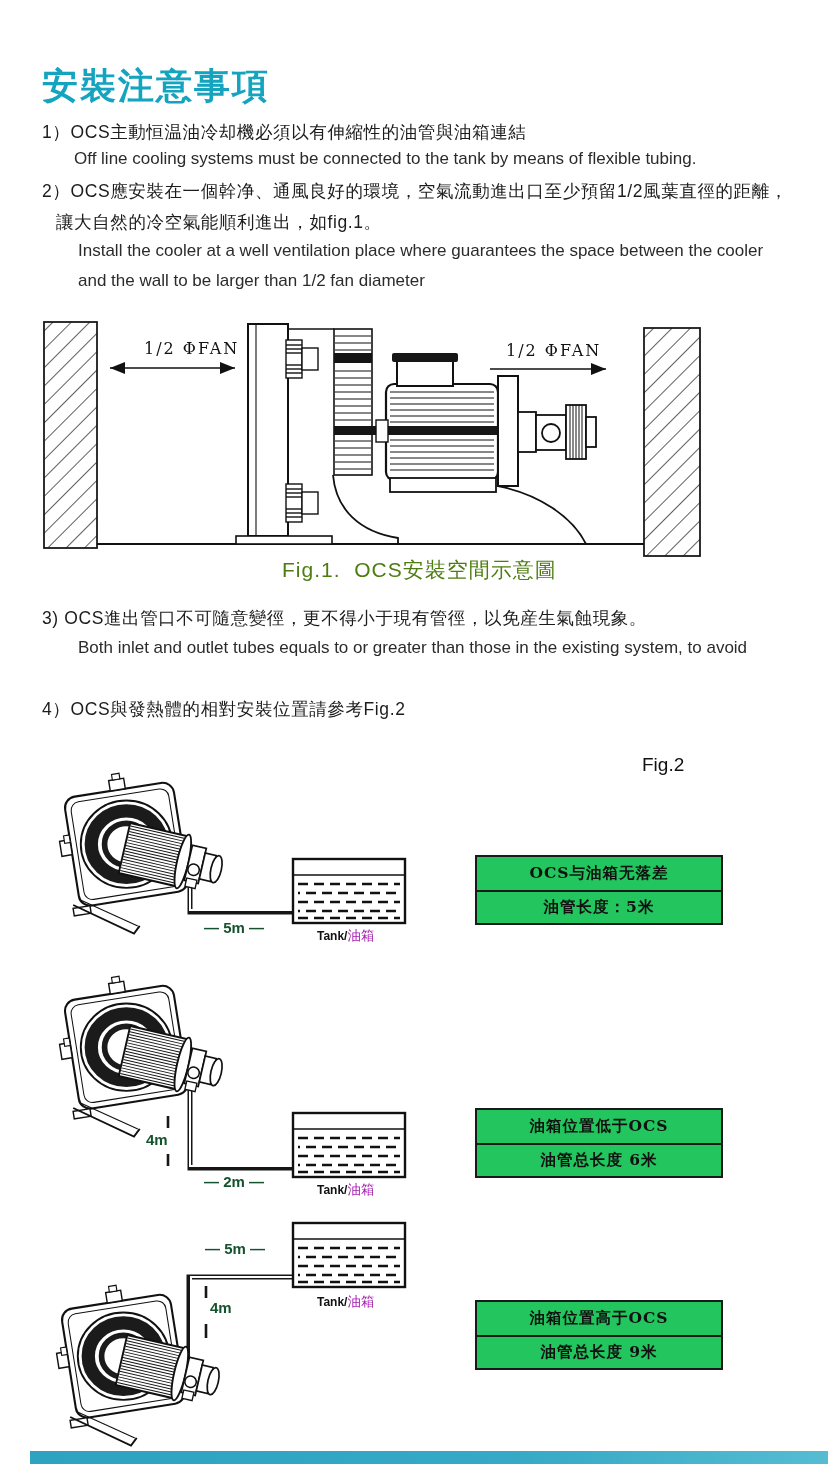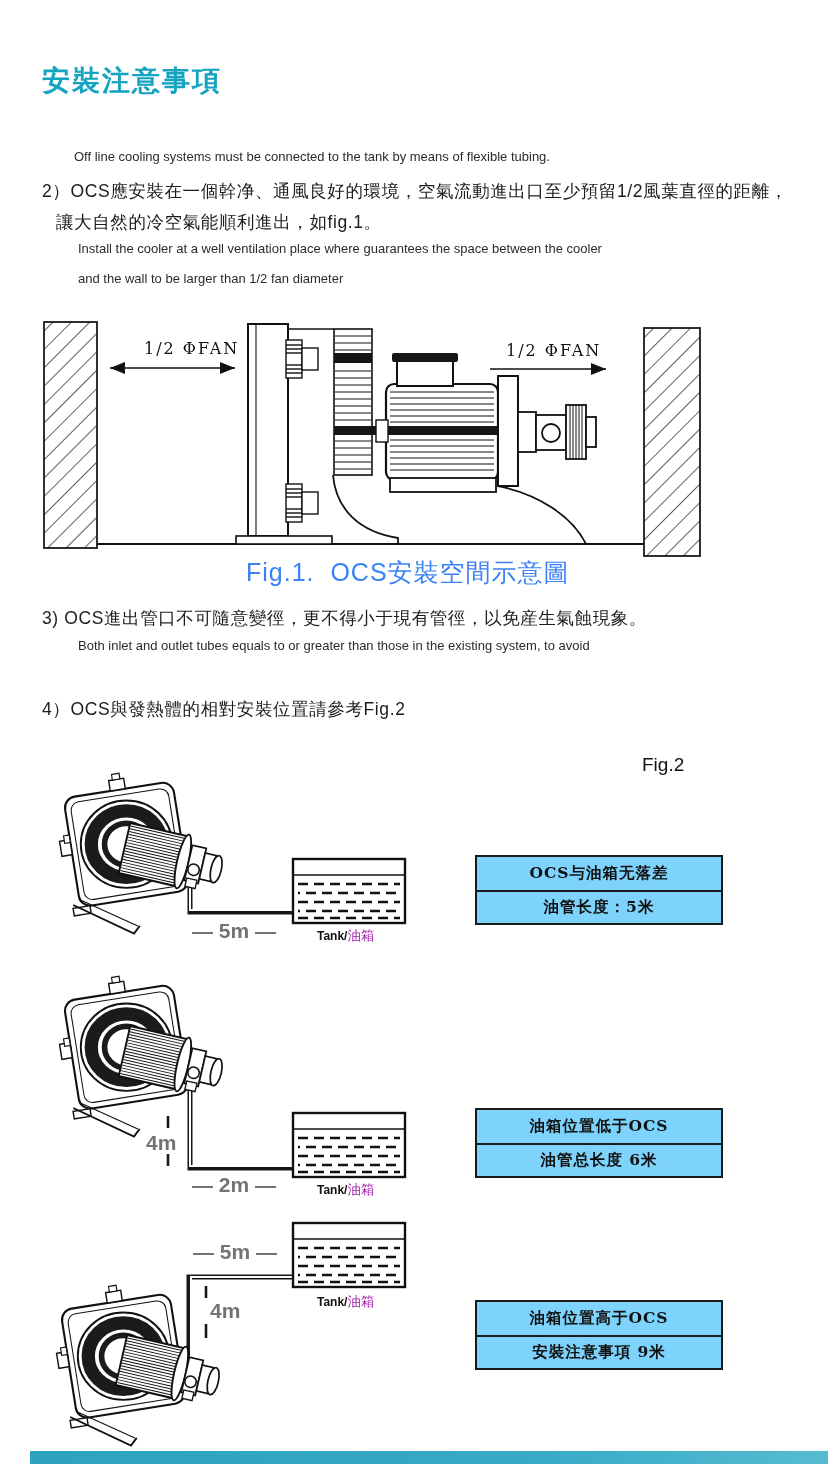--- a/index.html
+++ b/index.html
@@ -1,30 +1,30 @@
 <!DOCTYPE html>
 <html><head>
 <meta charset="utf-8">
 <style>
   * { margin:0; padding:0; box-sizing:border-box; }
   html,body { background:#ffffff; }
   body { width:840px; height:1470px; position:relative; font-family:"Liberation Sans",sans-serif; color:#1f1f1f; overflow:hidden; }
   .page { position:absolute; left:0; top:0; width:840px; height:1470px; background:#fff; }
   .line { position:absolute; white-space:pre; }
-  .title { font-size:28px; font-weight:bold; color:#14a4bf; letter-spacing:2px; }
+  .title { font-size:36px; font-weight:bold; color:#14a4bf; letter-spacing:2px; }
   .zh { font-size:17.5px; font-weight:500; color:#1c1c1c; letter-spacing:0.6px; }
-  .en { font-size:13px; color:#2b2b2b;text-align:center; }
-  .caption { font-size:25px; color:#3b82f6; letter-spacing:1px; font-weight:500; }
+  .en { font-size:17px; color:#2b2b2b;text-align:center; }
+  .caption { font-size:21px; color:#4d7c0f; letter-spacing:1px; font-weight:500;margin-left:36px; }
   .figlabel { font-size:19px; color:#111; }
-  .dim { position:absolute; font-size:21px; font-weight:bold; color:#737373; white-space:pre; }
+  .dim { position:absolute; font-size:15px; font-weight:bold; color:#14532d; white-space:pre; }
   .dim.center { text-align:center; }
   .tanklabel { position:absolute; white-space:pre; }
   .tl-en { font-size:12px; font-weight:bold; color:#111; }
   .tl-zh { font-size:13.5px; font-family:"DejaVu Serif","Liberation Serif",serif; color:#a21caf; }
-  .tbl { position:absolute; left:475px; width:248px; border:2.2px solid #1a1a1a; background:#7dd3fc; }
+  .tbl { position:absolute; left:475px; width:248px; border:2.2px solid #1a1a1a; background:#22c55e; }
   .tbl .row { height:33px; display:flex; align-items:center; justify-content:center;
               font-family:"DejaVu Serif","Liberation Serif",serif; font-size:15.5px; font-weight:600;
               letter-spacing:1px; color:#111; }
   .tbl .row + .row { border-top:2.2px solid #1a1a1a; }
   .svgdim { font-family:"DejaVu Serif","Liberation Serif",serif; font-size:16px; letter-spacing:2px; fill:#111; }
   .footer-bar { position:absolute; left:30px; top:1451px; width:798px; height:13px;
                 background:linear-gradient(90deg,#2da3c0,#35a9c5 60%,#55bcd2); }
   svg { position:absolute; overflow:visible; }
 </style>
 </head>
@@ -88,20 +88,21 @@
         <line x1="6" y1="35" x2="108" y2="35" stroke="#111" stroke-width="2.6" stroke-dasharray="10 6" stroke-dashoffset="8"></line>
         <line x1="6" y1="44" x2="108" y2="44" stroke="#111" stroke-width="2.6" stroke-dasharray="10 6"></line>
         <line x1="6" y1="53" x2="108" y2="53" stroke="#111" stroke-width="2.6" stroke-dasharray="10 6" stroke-dashoffset="8"></line>
         <line x1="6" y1="60" x2="108" y2="60" stroke="#111" stroke-width="2.6" stroke-dasharray="10 6"></line>
       </g>
     </defs>
   </svg>
 
   <div class="line title" style="left:42px;top:62px">安裝注意事項</div>
 
+  <div class="line zh" style="left:42px;top:120px"><span>1）</span><span>OCS主動恒温油冷却機必須以有伸縮性的油管與油箱連結</span></div>
   <div class="line en" style="left:74px;top:149px">Off line cooling systems must be connected to the tank by means of flexible tubing.</div>
 
   <div class="line zh" style="left:42px;top:179px"><span>2）</span><span>OCS應安裝在一個幹净、通風良好的環境，空氣流動進出口至少預留1/2風葉直徑的距離，</span></div>
   <div class="line zh" style="left:56px;top:210px">讓大自然的冷空氣能順利進出，如fig.1。</div>
   <div class="line en" style="left:78px;top:241px">Install the cooler at a well ventilation place where guarantees the space between the cooler</div>
   <div class="line en" style="left:78px;top:271px">and the wall to be larger than 1/2 fan diameter</div>
 
   <svg width="760" height="246" viewBox="0 0 760 246" style="left:40px;top:316px">
 
     <rect x="4" y="6" width="53" height="226" fill="url(#hatch)" stroke="#1a1a1a" stroke-width="1.8"></rect>
@@ -254,17 +255,17 @@
     <line x1="206" y1="76" x2="206" y2="88" stroke="#161616" stroke-width="2.6"></line>
     <line x1="206" y1="114" x2="206" y2="128" stroke="#161616" stroke-width="2.6"></line>
     <use href="#tank" transform="translate(292,12)"></use>
     <use href="#cooler" transform="translate(55,74) scale(0.95)"></use>
   </svg>
   <div class="dim center" style="left:189px;top:1240px;width:92px">— 5m —</div>
   <div class="dim" style="left:210px;top:1299px">4m</div>
   <div class="tanklabel" style="left:317px;top:1292px"><span class="tl-en">Tank/</span><span class="tl-zh">油箱</span></div>
   <div class="tbl" style="top:1300px">
     <div class="row">油箱位置高于OCS</div>
-    <div class="row">安裝注意事項 9米</div>
+    <div class="row">油管总长度 9米</div>
   </div>
 
   <div class="footer-bar"></div>
 </div>
 
 </body></html>

